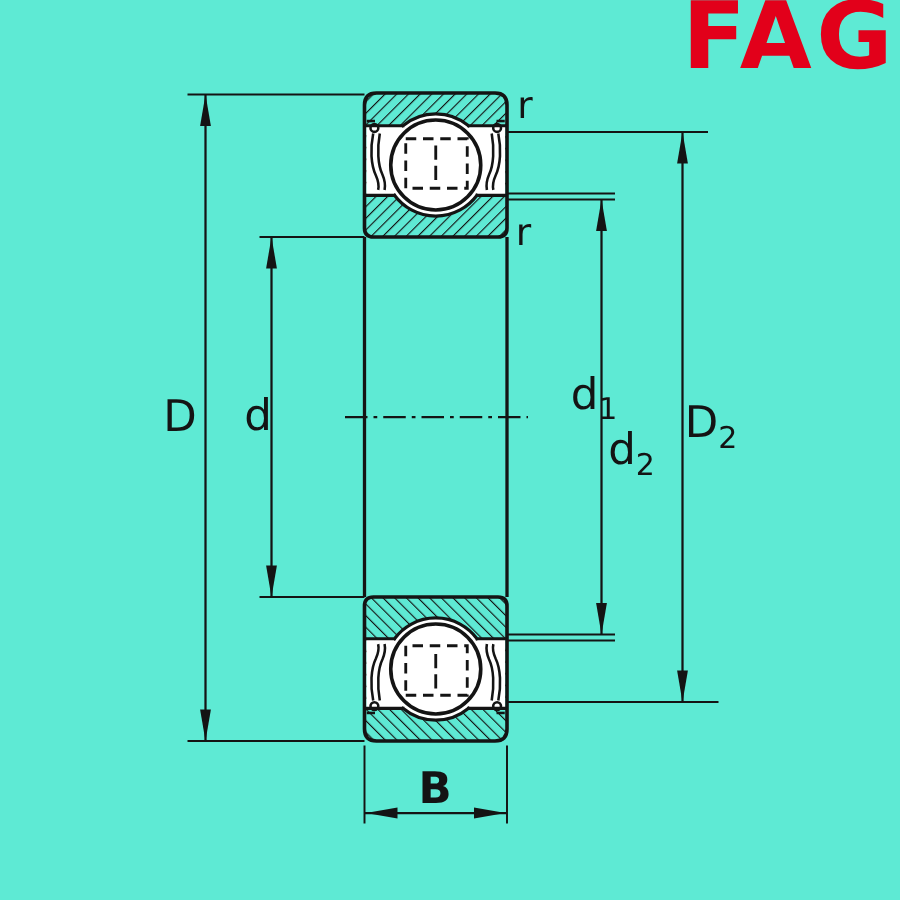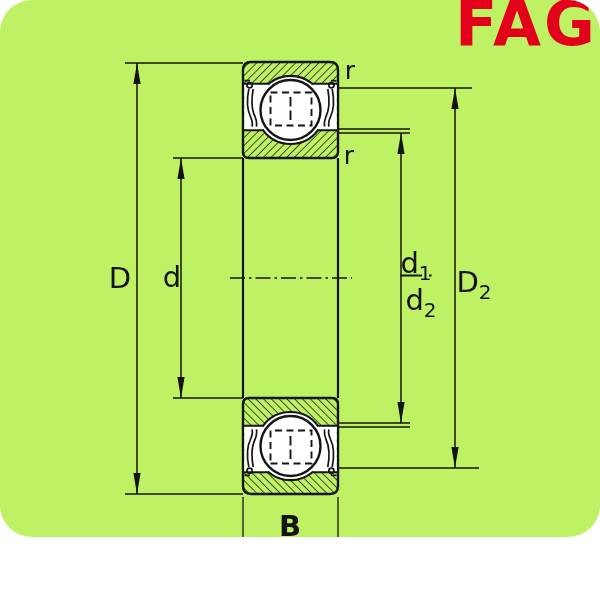--- a/index.html
+++ b/index.html
@@ -1,18 +1,18 @@
 <!DOCTYPE html>
 <html><head>
 <meta charset="utf-8">
 <style>
   html,body { margin:0; padding:0; background:#ffffff; }
   .canvas {
-    position:relative; width:600px; height:537px; background:#bef264;
-    font-family:"DejaVu Sans", sans-serif; overflow:hidden;border-radius:32px;
+    position:relative; width:600px; height:600px; background:#5eead4;
+    font-family:"DejaVu Sans", sans-serif; overflow:hidden;
   }
   svg { position:absolute; left:0; top:0; }
 
   
   .outline   { fill:url(#hatch); stroke:#141414; stroke-width:2.4; stroke-linejoin:round; }
   .cavity    { fill:#ffffff; stroke:none; }
   .ln        { fill:none; stroke:#141414; stroke-width:2.1; stroke-linecap:square; }
   .ball      { fill:#ffffff; stroke:#141414; stroke-width:2.4; }
   .cage-rect { fill:none; stroke:#141414; stroke-width:1.9; stroke-dasharray:7 4.5; }
   .cage-line { fill:none; stroke:#141414; stroke-width:1.9; stroke-dasharray:9.5 4; }
@@ -108,21 +108,21 @@
       <polygon class="arrow" points="337,542 316,538.4 316,545.6"></polygon>
     </g>
   </svg>
 
   <div class="logo">FAG</div>
 
   <div class="lbl" style="left:120px; top:278px;">D</div>
 
   <div class="lbl" style="left:172px; top:277px;">d</div>
 
-  <div class="lbl" style="left:416px; top:263px;text-decoration:underline;">
+  <div class="lbl" style="left:396px; top:263px;">
     <span>d</span><sub>1</sub>
   </div>
 
   <div class="lbl" style="left:421px; top:300px;">
     <span>d</span><sub>2</sub>
   </div>
 
   <div class="lbl" style="left:474px; top:282px;">
     <span>D</span><sub>2</sub>
   </div>

